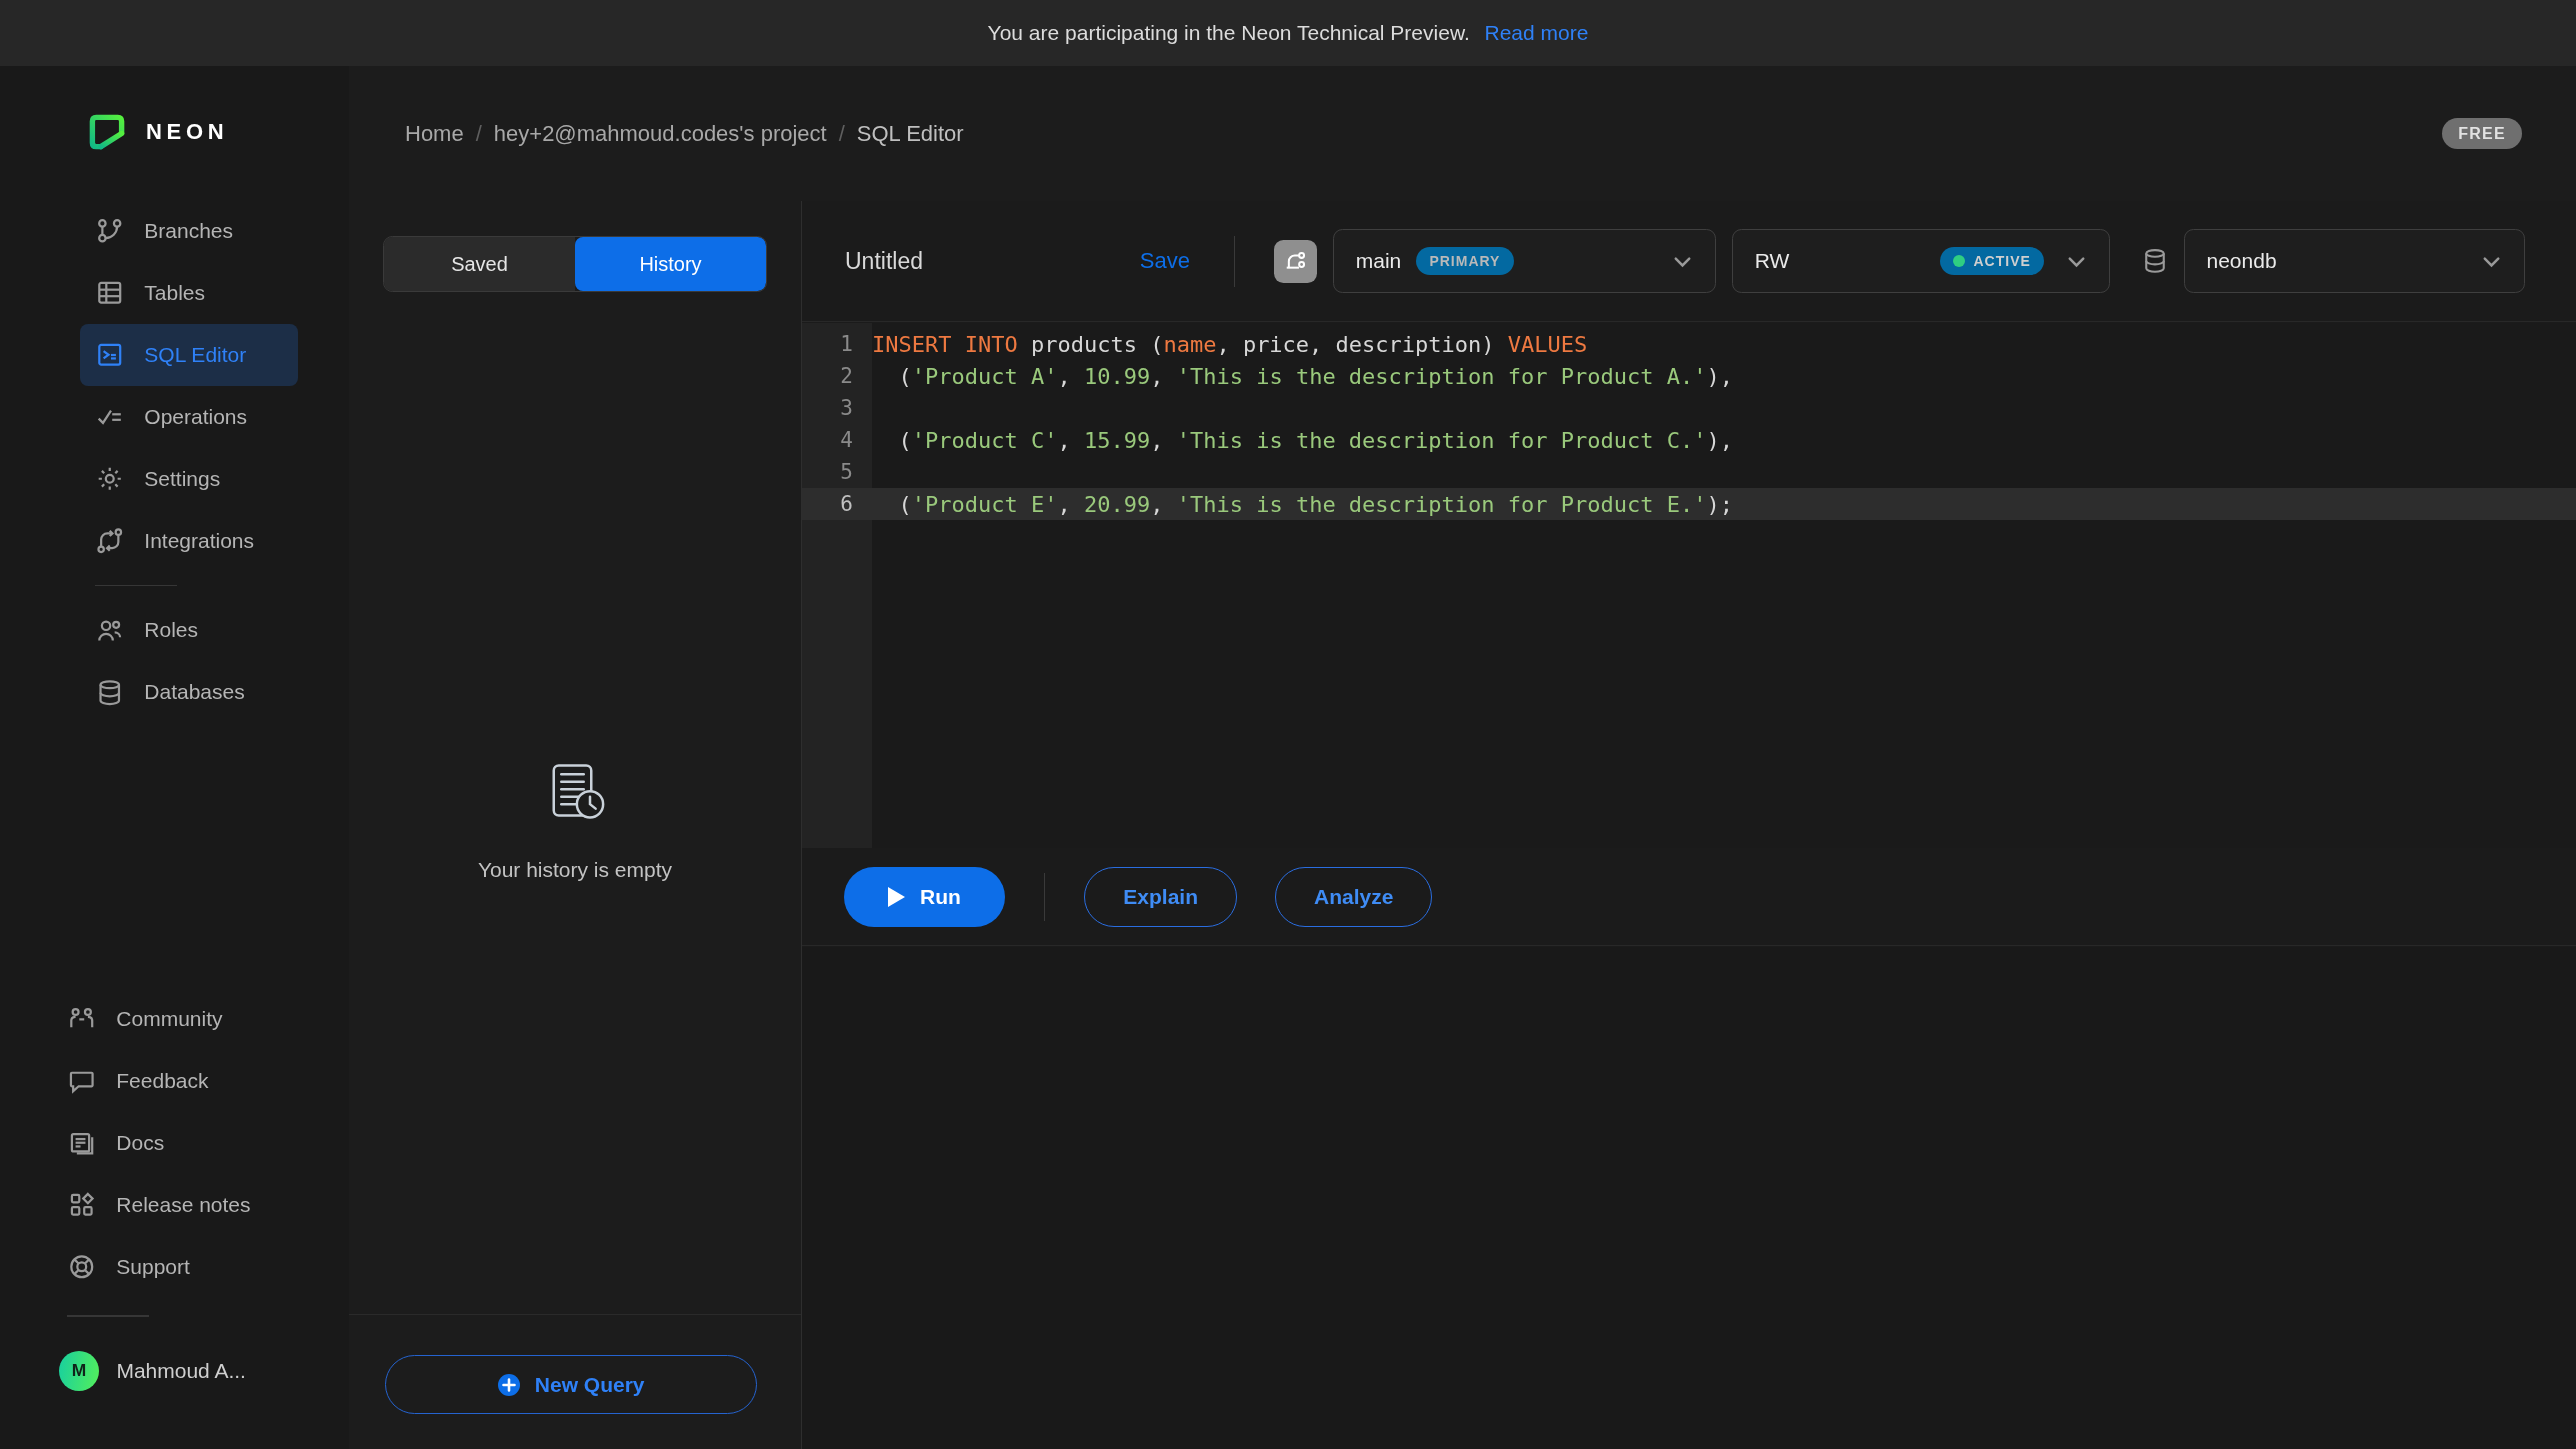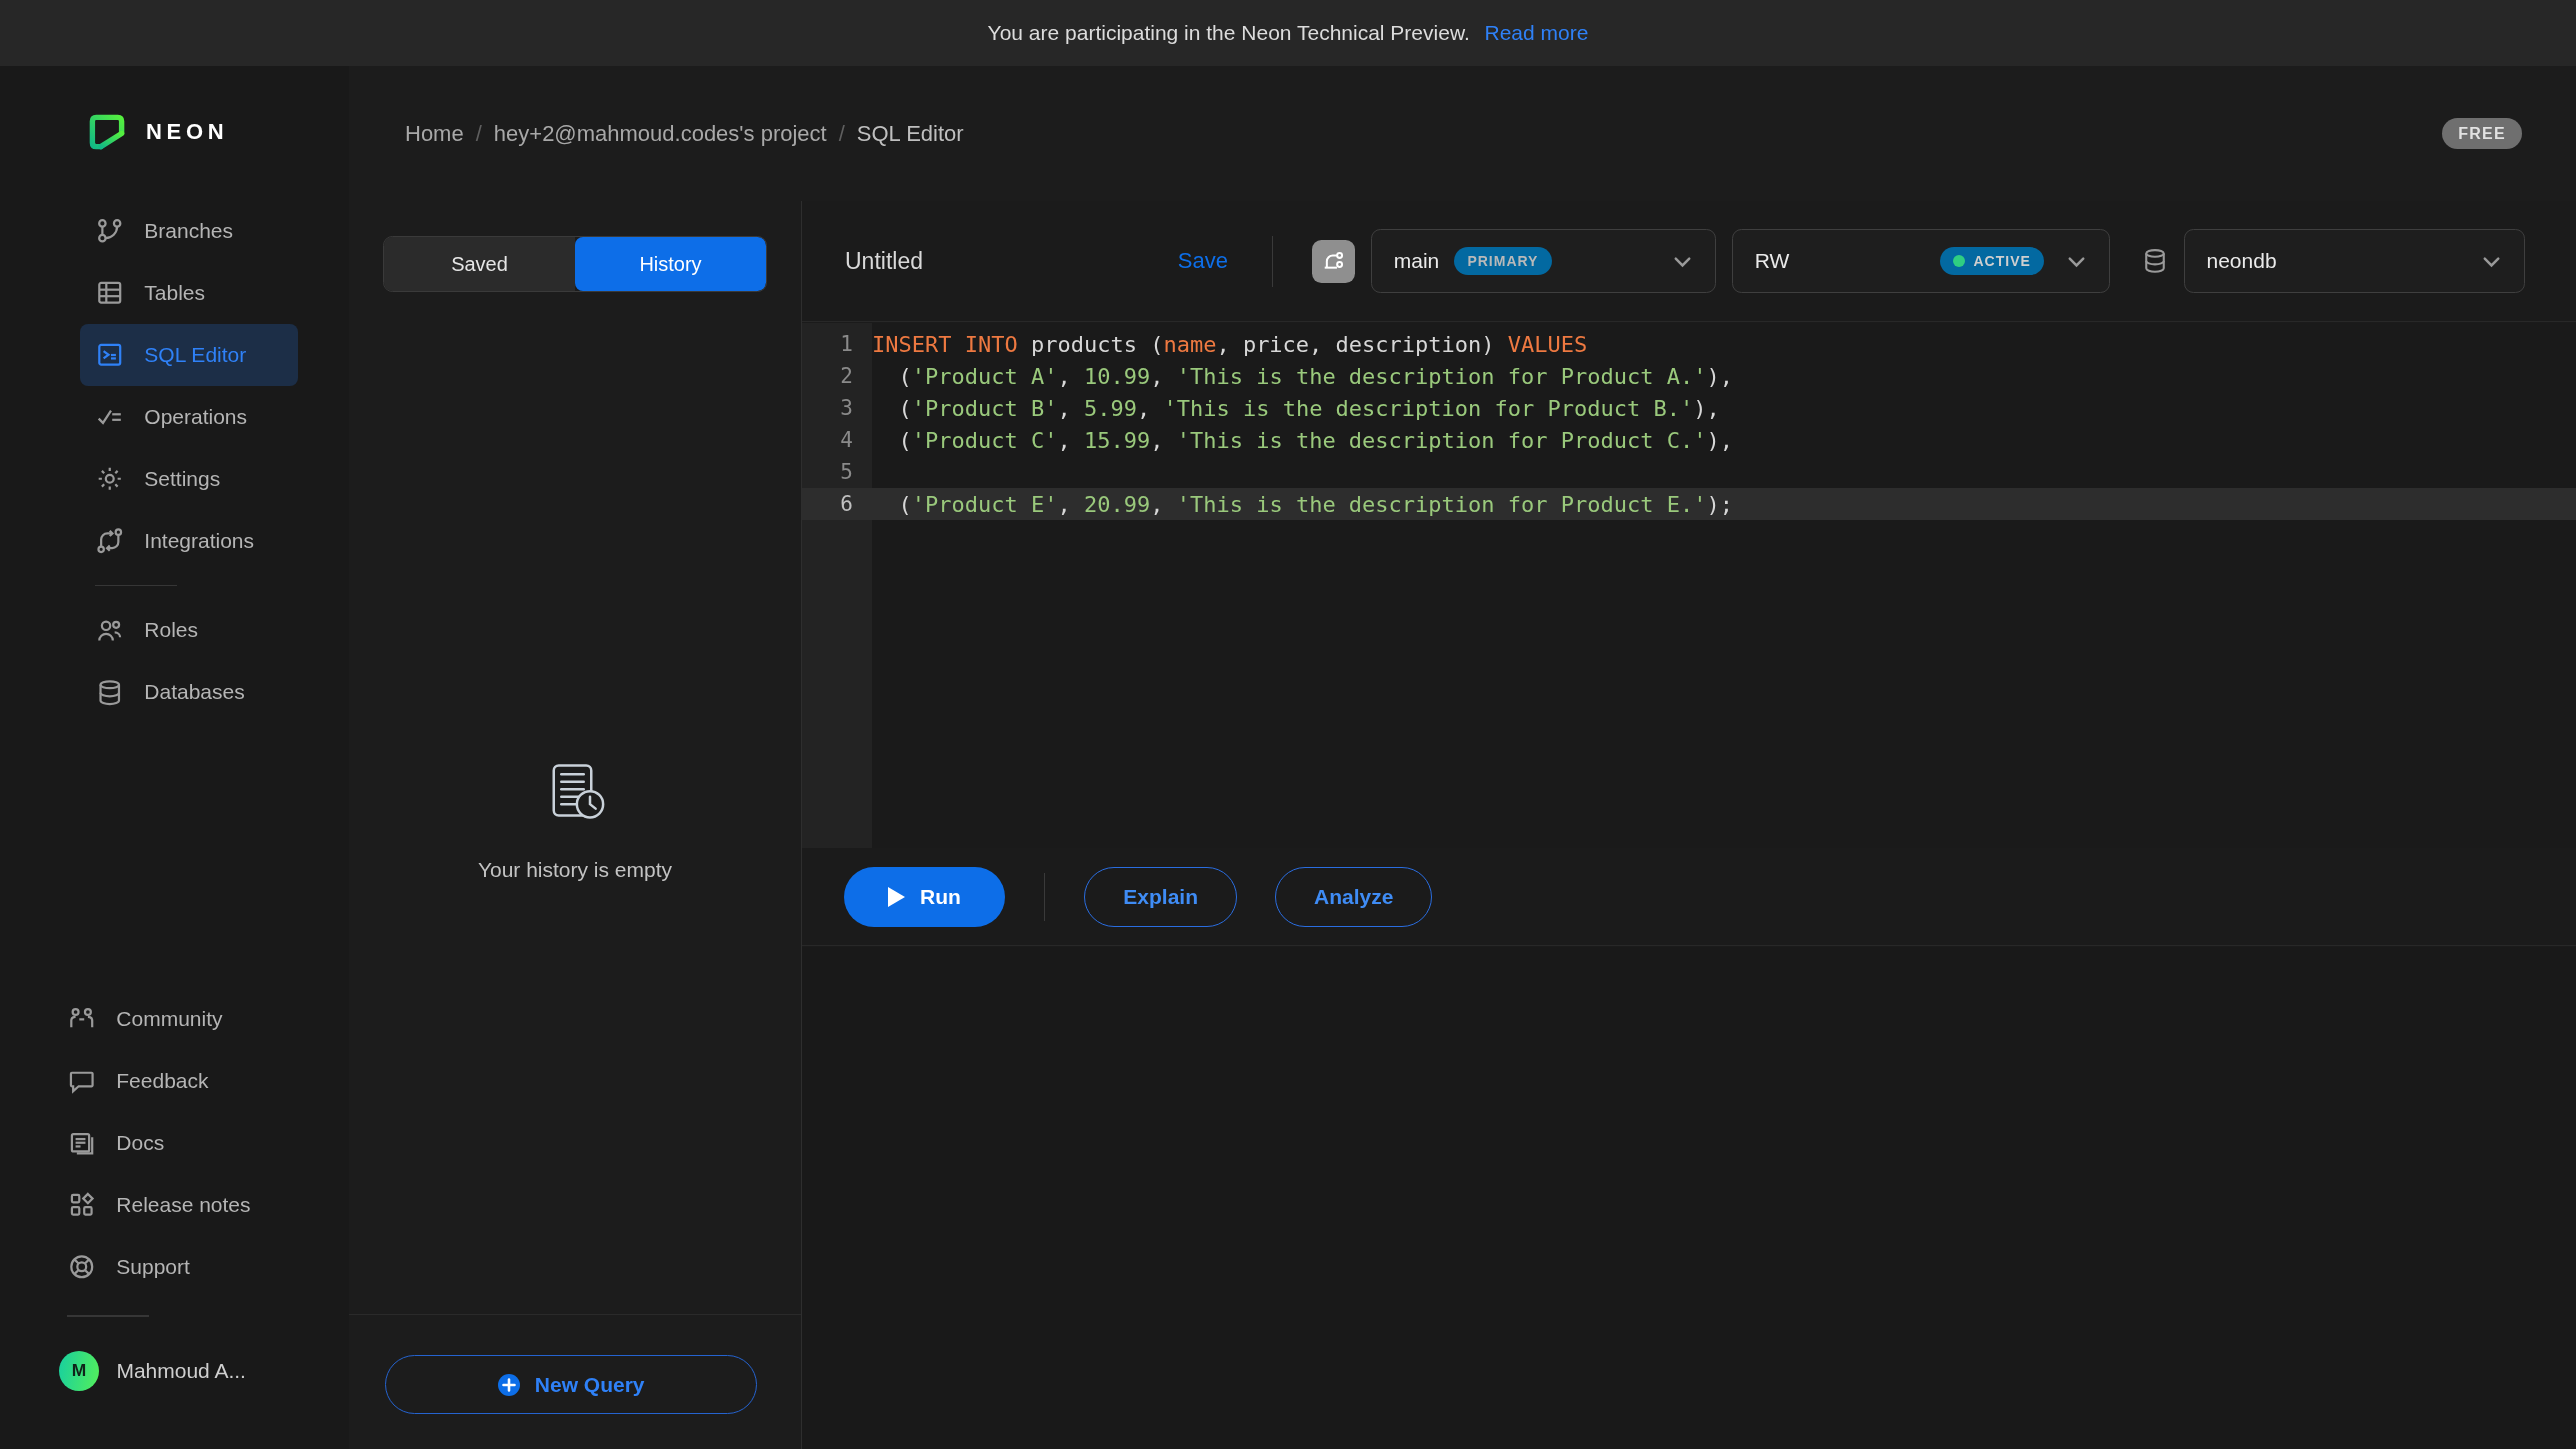--- a/index.html
+++ b/index.html
@@ -65,21 +65,21 @@
   .save-link { margin-left:auto; color:var(--run-blue); font-size:22px; font-weight:500; cursor:pointer; }
   .vdiv { width:1.3px; height:51px; background:#3a3a3a; margin:0 39px 0 44px; }
   .compute-ico-box { width:43px; height:43px; border-radius:9.4px; background:#8f8f8f; color:#ffffff;
                      display:flex; align-items:center; justify-content:center; margin-right:16px; cursor:pointer; }
   .dd { height:64px; border:1.3px solid #3f3f3f; border-radius:9.4px; background:#1e1e1e;
         display:flex; align-items:center; padding:0 19px 0 21.5px; cursor:pointer; }
   .dd .val { color:#eaeaea; font-size:21px; font-weight:500; }
   .pill { background:#0369a1; color:#b9b9b9; font-size:14px; font-weight:700; letter-spacing:1px;
           padding:6px 13.4px; border-radius:14.8px; display:flex; align-items:center; gap:8px; }
   .pill .dot { width:12px; height:12px; border-radius:50%; background:var(--badge-green); }
-  .dd-branch { width:345px; margin-right:16px; }
+  .dd-branch { width:383px; margin-right:16px; }
   .dd-branch .pill { margin-left:14.8px; }
   .dd-compute { width:378px; }
   .dd-compute .pill { margin-left:auto; color:#cfcfcf; }
   .db-ico { color:#9a9a9a; margin:0 14.8px 0 31px; }
   .dd-db { width:341px; }
   .chev { margin-left:auto; color:#9a9a9a; flex:0 0 27px; }
   .dd-branch .chev, .dd-compute .chev, .dd-db .chev { margin-left:auto; }
 
   
   .code { position:absolute; left:802px; top:323px; right:0; height:525px; background:#1a1a1a;
@@ -399,21 +399,20 @@
       <div class="code-row">
         <span class="ln">1</span>
         <span class="lc"><span class="tok-kw">INSERT INTO</span><span class="tok-pl"> products (</span><span class="tok-kw">name</span><span class="tok-pl">, price, description) </span><span class="tok-kw">VALUES</span></span>
       </div>
       <div class="code-row">
         <span class="ln">2</span>
         <span class="lc"><span class="tok-pl">  (</span><span class="tok-str">'Product A'</span><span class="tok-pl">, </span><span class="tok-num">10.99</span><span class="tok-pl">, </span><span class="tok-str">'This is the description for Product A.'</span><span class="tok-pl">),</span></span>
       </div>
       <div class="code-row">
         <span class="ln">3</span>
-        <span class="lc"><span class="tok-pl">  (</span><span class="tok-str">'Product B'</span><span class="tok-pl">, </span><span class="tok-num">5.99</span><span class="tok-pl">, </span><span class="tok-str">'This is the description for Product B.'</span><span class="tok-pl">),</span></span>
       </div>
       <div class="code-row">
         <span class="ln">4</span>
         <span class="lc"><span class="tok-pl">  (</span><span class="tok-str">'Product C'</span><span class="tok-pl">, </span><span class="tok-num">15.99</span><span class="tok-pl">, </span><span class="tok-str">'This is the description for Product C.'</span><span class="tok-pl">),</span></span>
       </div>
       <div class="code-row">
         <span class="ln">5</span>
       </div>
       <div class="code-row active">
         <span class="ln">6</span>

